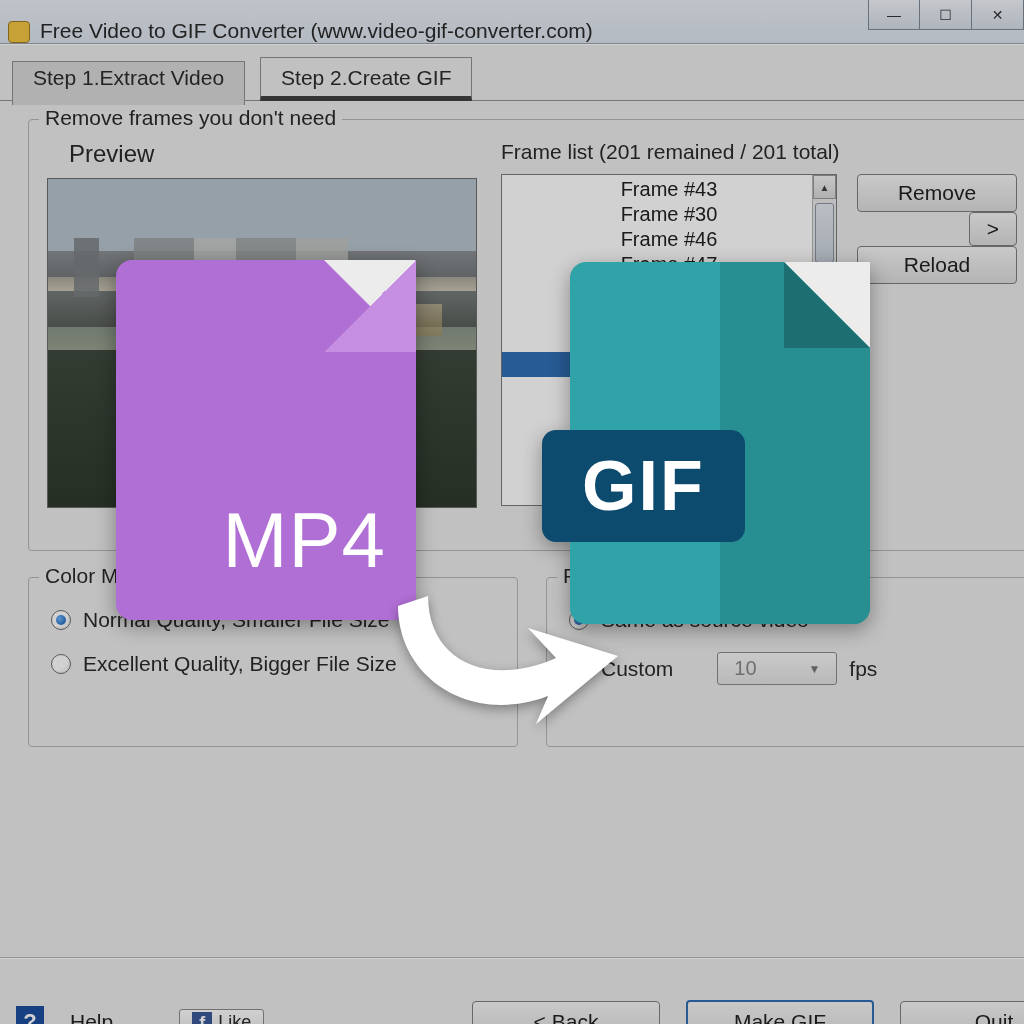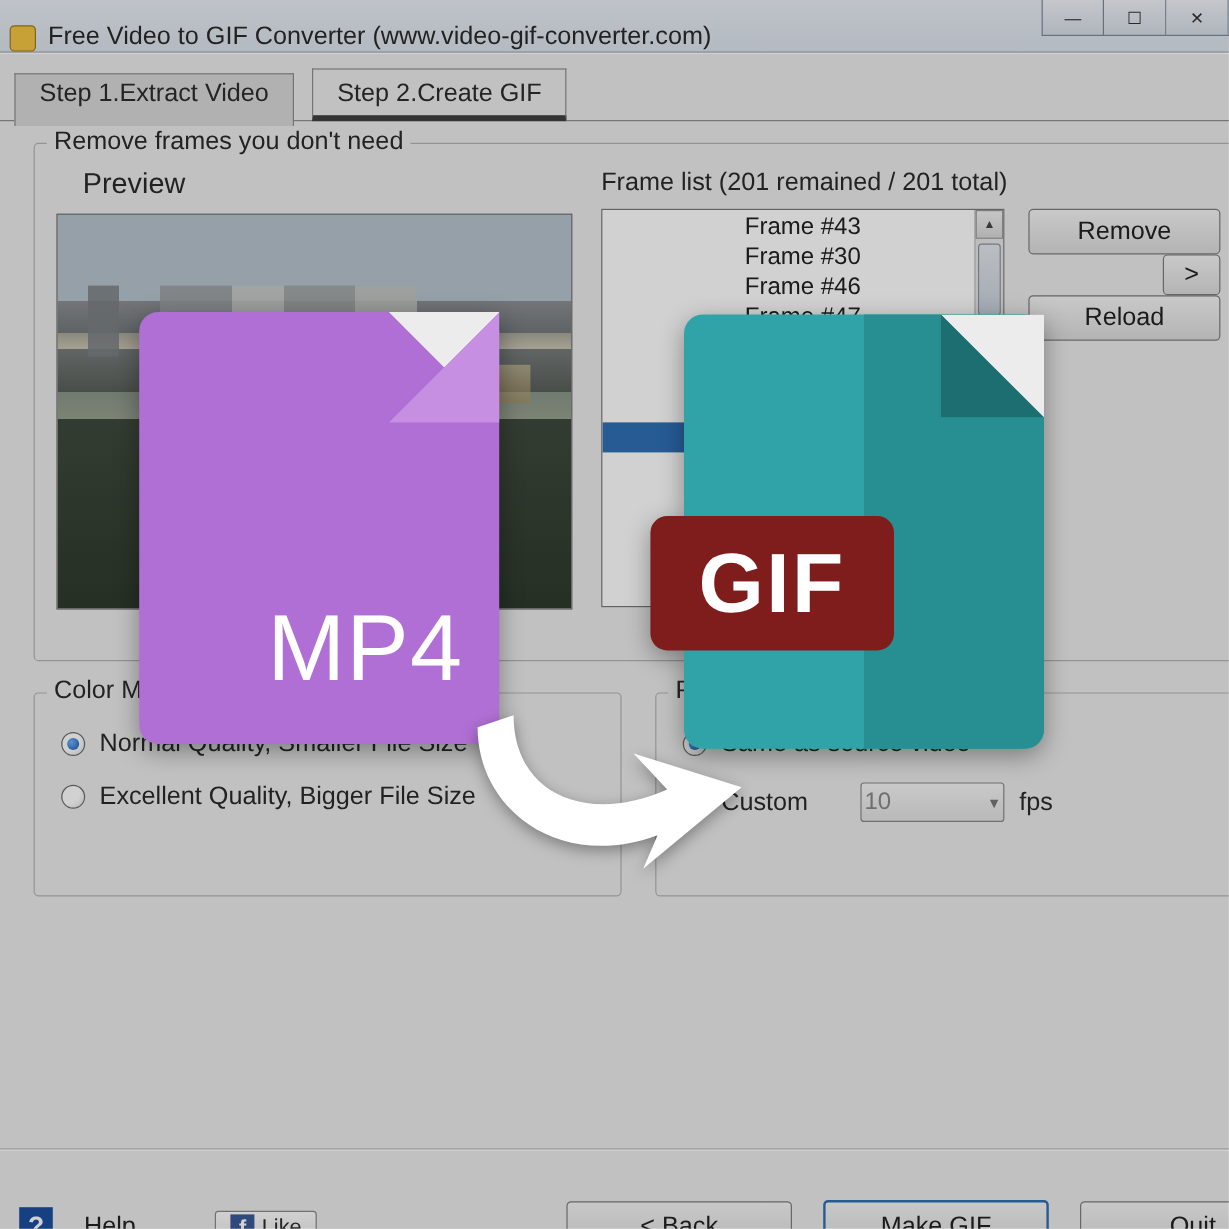--- a/index.html
+++ b/index.html
@@ -244,21 +244,21 @@
   display: inline-flex;
   align-items: center; justify-content: center;
 }
 .radio.checked::after {
   content: "";
   width: 10px; height: 10px;
   border-radius: 50%;
   background: radial-gradient(circle at 35% 35%, #6fb4ff, #155aa8);
 }
 .combo {
-  width: 120px; padding: 4px 2px;
+  width: 120px; padding: 4px 16px;
   background: linear-gradient(#f6f6f6,#e2e2e2);
   border: 1px solid #8a8a8a;
   border-radius: 3px;
   color: #888;
   font-size: 20px;
   display: inline-flex;
   align-items: center;
   justify-content: space-between;
 }
 .combo .caret { font-size: 12px; color: #777; }
@@ -379,21 +379,21 @@
 .gif .corner {
   position:absolute; top:0; right:0;
   width:86px; height:86px;
   background:#ececec;
   clip-path: polygon(0 0, 100% 0, 100% 100%);
 }
 .gif .tag {
   position: absolute;
   left: -28px;
   top: 168px;
-  background: #7f1d1d;
+  background: #0c4a6e;
   color: #fff;
   font-size: 70px;
   font-weight: 600;
   letter-spacing: 2px;
   padding: 16px 40px;
   border-radius: 14px;
 }
 
 .arrow {
   position: absolute;

